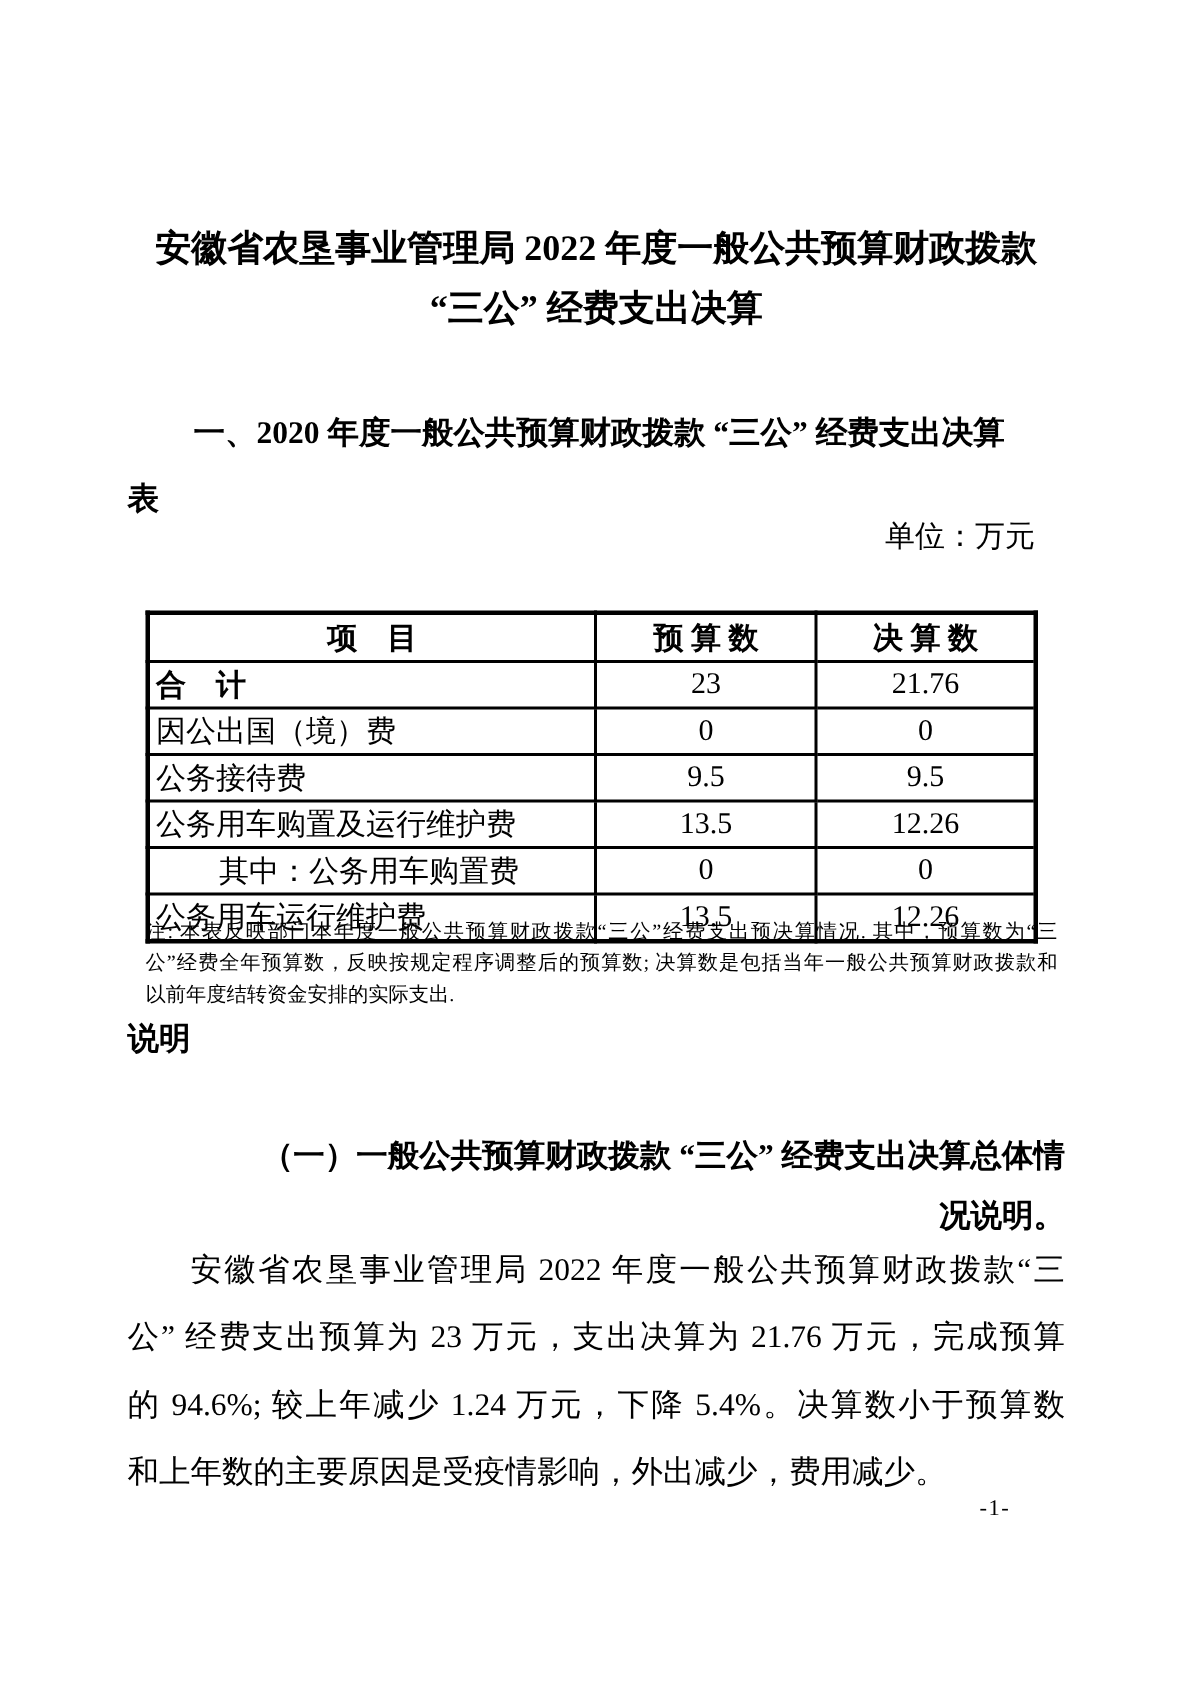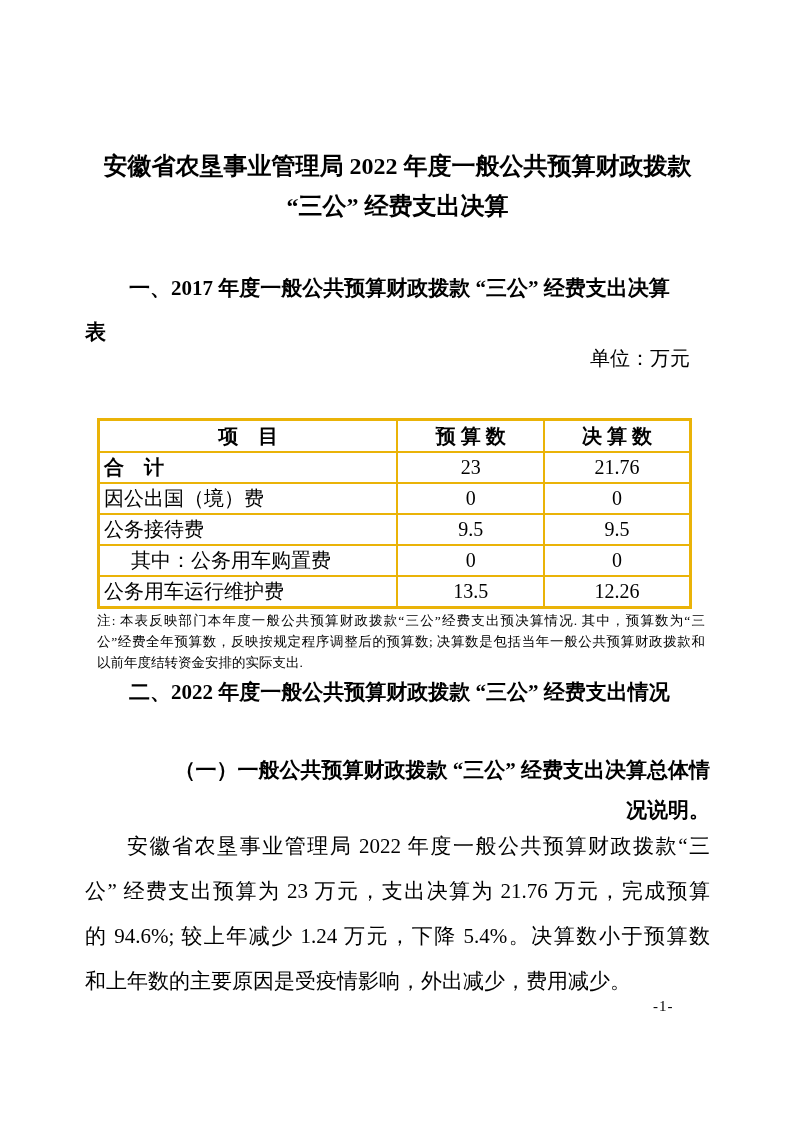--- a/index.html
+++ b/index.html
@@ -29,30 +29,30 @@
     position: absolute; top: 342px; left: 0; width: 625px;
     text-align: right; padding-right: 20px; box-sizing: border-box;
     font-size: 20px; line-height: 32px;
   }
 
   table.budget {
     position: absolute; top: 407px; left: 12px;
     width: 595px; border-collapse: collapse; table-layout: fixed;
     font-size: 20px;
   }
-  table.budget, table.budget th, table.budget td { border: 2px solid #eab308; margin-top: 11px; }
+  table.budget, table.budget th, table.budget td { border: 2px solid #000000; }
   table.budget { border-width: 3px; }
   table.budget th { font-weight: bold; height: 28px; padding: 1px 4px; }
   table.budget td { height: 25px; padding: 1px 4px; vertical-align: middle; }
   .col-item { width: 50.5%; }
   .col-num  { width: 24.75%; }
   td.num { text-align: center; }
   td.item { text-align: left; padding-left: 8px; }
   tr.row-total td.item { text-align: left; font-weight: bold; }
-  tr.indent-1 td.item { padding-left: 31px; }
+  tr.indent-1 td.item { padding-left: 46px; }
   tr.indent-2 td.item { }
 
   .table-note {
     position: absolute; top: 610px; left: 12px; width: 608px;
     font-size: 13.5px; line-height: 21px;
   }
   .table-note .jl { text-align: justify; text-align-last: justify; }
 
   .body-para {
     position: absolute; top: 824px; left: 0; width: 625px;
@@ -72,21 +72,21 @@
 
 <div class="page">
   <div class="content">
 
     <div class="doc-title">
       <div>安徽省农垦事业管理局 2022 年度一般公共预算财政拨款</div>
       <div>“三公” 经费支出决算</div>
     </div>
 
     <div class="heading h1">
-      <div class="l1">一、2017 年度一般公共预算财政拨款 “三公” 经费支出决算</div>
+      <div class="l1">一、2020 年度一般公共预算财政拨款 “三公” 经费支出决算</div>
       <div class="l2">表</div>
     </div>
 
     <div class="unit-line">单位：万元</div>
 
     <table class="budget">
       <colgroup>
         <col class="col-item">
           <col class="col-num">
           <col class="col-num">
@@ -107,41 +107,46 @@
         <tr>
           <td class="item">因公出国（境）费</td>
           <td class="num">0</td>
           <td class="num">0</td>
         </tr>
         <tr>
           <td class="item">公务接待费</td>
           <td class="num">9.5</td>
           <td class="num">9.5</td>
         </tr>
+        <tr>
+          <td class="item">公务用车购置及运行维护费</td>
+          <td class="num">13.5</td>
+          <td class="num">12.26</td>
+        </tr>
         <tr class="indent-1">
           <td class="item">其中：公务用车购置费</td>
           <td class="num">0</td>
           <td class="num">0</td>
         </tr>
         <tr class="indent-2">
           <td class="item">公务用车运行维护费</td>
           <td class="num">13.5</td>
           <td class="num">12.26</td>
         </tr>
       </tbody>
     </table>
 
     <div class="table-note">
       <div class="jl">注: 本表反映部门本年度一般公共预算财政拨款“三公”经费支出预决算情况. 其中，预算数为“三</div>
       <div class="jl">公”经费全年预算数，反映按规定程序调整后的预算数; 决算数是包括当年一般公共预算财政拨款和</div>
       <div>以前年度结转资金安排的实际支出.</div>
     </div>
 
     <div class="heading h2">
-      <div class="l1">二、2022 年度一般公共预算财政拨款 “三公” 经费支出情况</div>
+      <div class="l2">说明</div>
     </div>
 
     <div class="heading sub1">
       <div class="l1">（一）一般公共预算财政拨款 “三公” 经费支出决算总体情</div>
       <div class="l2">况说明。</div>
     </div>
 
     <div class="body-para">
       <div class="jl first">安徽省农垦事业管理局 2022 年度一般公共预算财政拨款“三</div>
       <div class="jl">公” 经费支出预算为 23 万元，支出决算为 21.76 万元，完成预算</div>

